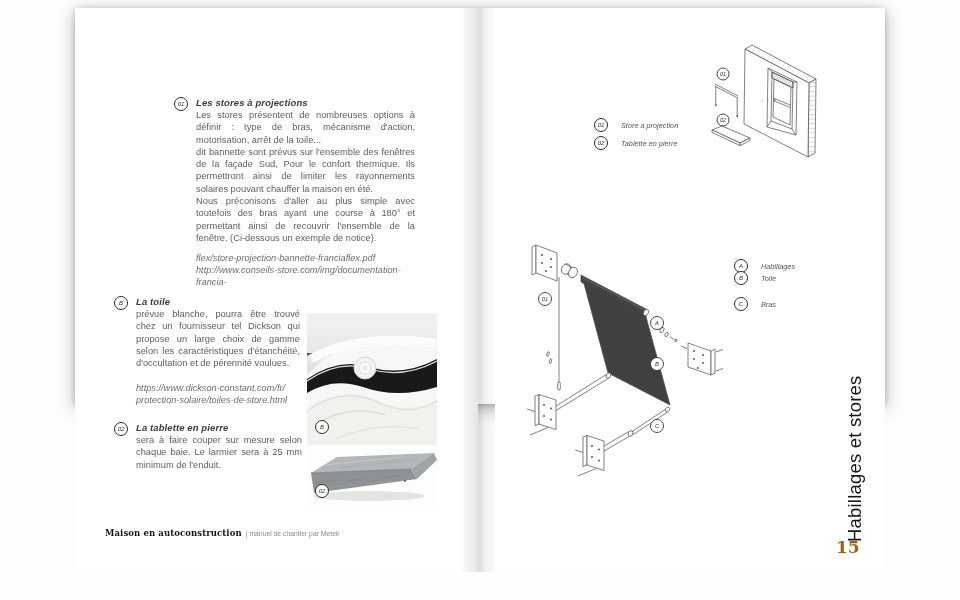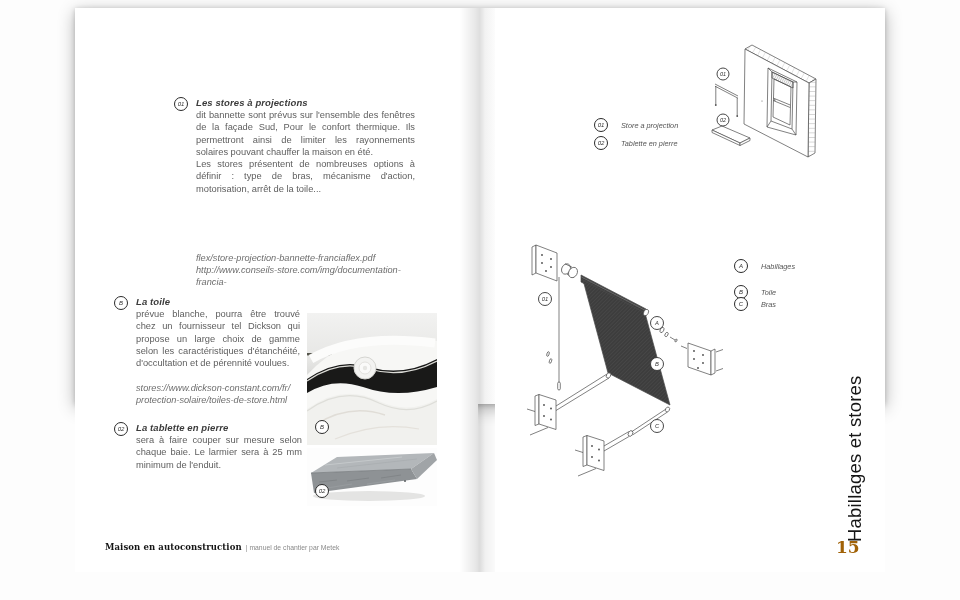--- a/index.html
+++ b/index.html
@@ -24,21 +24,21 @@
   .sec-body  { position:absolute; color:#5e5e5e; font-size:9.3px; line-height:12.3px;
                text-align:justify; }
   .sec-body p { margin:0; }
   .sec-link  { position:absolute; color:#6d6d6d; font-size:9.2px; line-height:12.2px;
                font-style:italic; }
 
   .photo { position:absolute; overflow:hidden; }
   .photo svg { display:block; }
   .photo-label { position:absolute; left:8px; }
 
-  .footer { position:absolute; left:30px; top:534px; display:flex; align-items:baseline; }
+  .footer { position:absolute; left:30px; top:520px; display:flex; align-items:baseline; }
   .footer-brand { font-family:"DejaVu Serif", serif; font-weight:bold; font-size:8.5px;
                   color:#141414; letter-spacing:0.1px; }
   .footer-tag   { font-size:6.8px; color:#8a8a8a; margin-left:4px; }
 
   .legend-row { position:absolute; display:flex; align-items:center; gap:13px; }
   .legend-label { font-size:7.3px; font-style:italic; color:#555; white-space:nowrap; }
 
   .chapter-title { position:absolute; left:349px; top:364px; height:170px;
                    writing-mode:vertical-rl; transform:rotate(180deg);
                    font-size:18.5px; color:#151515; letter-spacing:0.2px; white-space:nowrap; }
@@ -50,35 +50,36 @@
 <body>
 
 <div class="stage">
   <div class="book">
 
     <div class="page page-left">
 
       <div class="marker abs" style="left:99px; top:89px;">01</div>
       <h3 class="sec-title" style="left:121px; top:89px;">Les stores à projections</h3>
       <div class="sec-body" style="left:121px; top:101px; width:219px;">
+        <p>Les stores présentent de nombreuses options à définir : type de bras, mécanisme d'action, motorisation, arrêt de la toile...</p>
         <p>dit bannette sont prévus sur l'ensemble des fenêtres de la façade Sud, Pour le confort thermique. Ils permettront ainsi de limiter les rayonnements solaires pouvant chauffer la maison en été.</p>
-        <p>Les stores présentent de nombreuses options à définir : type de bras, mécanisme d'action, motorisation, arrêt de la toile...</p>
+        <p>Nous préconisons d'aller au plus simple avec toutefois des bras ayant une course à 180° et permettant ainsi de recouvrir l'ensemble de la fenêtre. (Ci-dessous un exemple de notice).</p>
       </div>
       <div class="sec-link" style="left:121px; top:244px; width:235px;">
         <div>flex/store-projection-bannette-franciaflex.pdf</div>
         <div>http://www.conseils-store.com/img/documentation-francia-</div>
       </div>
 
       <div class="marker abs" style="left:39px; top:288px;">B</div>
       <h3 class="sec-title" style="left:61px; top:288px;">La toile</h3>
       <div class="sec-body" style="left:61px; top:300px; width:164px;">
         <p>prévue blanche, pourra être trouvé chez un fournisseur tel Dickson qui propose un large choix de gamme selon les caractéristiques d'étanchéité, d'occultation et de pérennité voulues.</p>
       </div>
       <div class="sec-link" style="left:61px; top:374px; width:175px;">
-        <div>stores://www.dickson-constant.com/fr/</div>
+        <div>https://www.dickson-constant.com/fr/</div>
         <div>protection-solaire/toiles-de-store.html</div>
       </div>
 
       <div class="marker abs" style="left:39px; top:414px;">02</div>
       <h3 class="sec-title" style="left:61px; top:414px;">La tablette en pierre</h3>
       <div class="sec-body" style="left:61px; top:426px; width:166px;">
         <p>sera à faire couper sur mesure selon chaque baie. Le larmier sera à 25 mm minimum de l'enduit.</p>
       </div>
 
       <div class="photo" style="left:232px; top:305px; width:130px; height:132px;">
@@ -282,21 +283,21 @@
           <text x="142" y="141.2" text-anchor="middle" font-size="5.8">B</text>
           <circle cx="142" cy="201" r="6.5" fill="#fff" stroke="#333" stroke-width="0.9"></circle>
           <text x="142" y="203.2" text-anchor="middle" font-size="5.8">C</text>
         </g>
       </svg>
 
       <div class="legend-row" style="left:239px; top:251px;">
         <div class="marker">A</div>
         <div class="legend-label">Habillages</div>
       </div>
-      <div class="legend-row" style="left:239px; top:277px;">
+      <div class="legend-row" style="left:239px; top:263px;">
         <div class="marker">B</div>
         <div class="legend-label">Toile</div>
       </div>
       <div class="legend-row" style="left:239px; top:289px;">
         <div class="marker">C</div>
         <div class="legend-label">Bras</div>
       </div>
 
       <div class="chapter-title">Habillages et stores</div>
       <div class="page-num">15</div>

